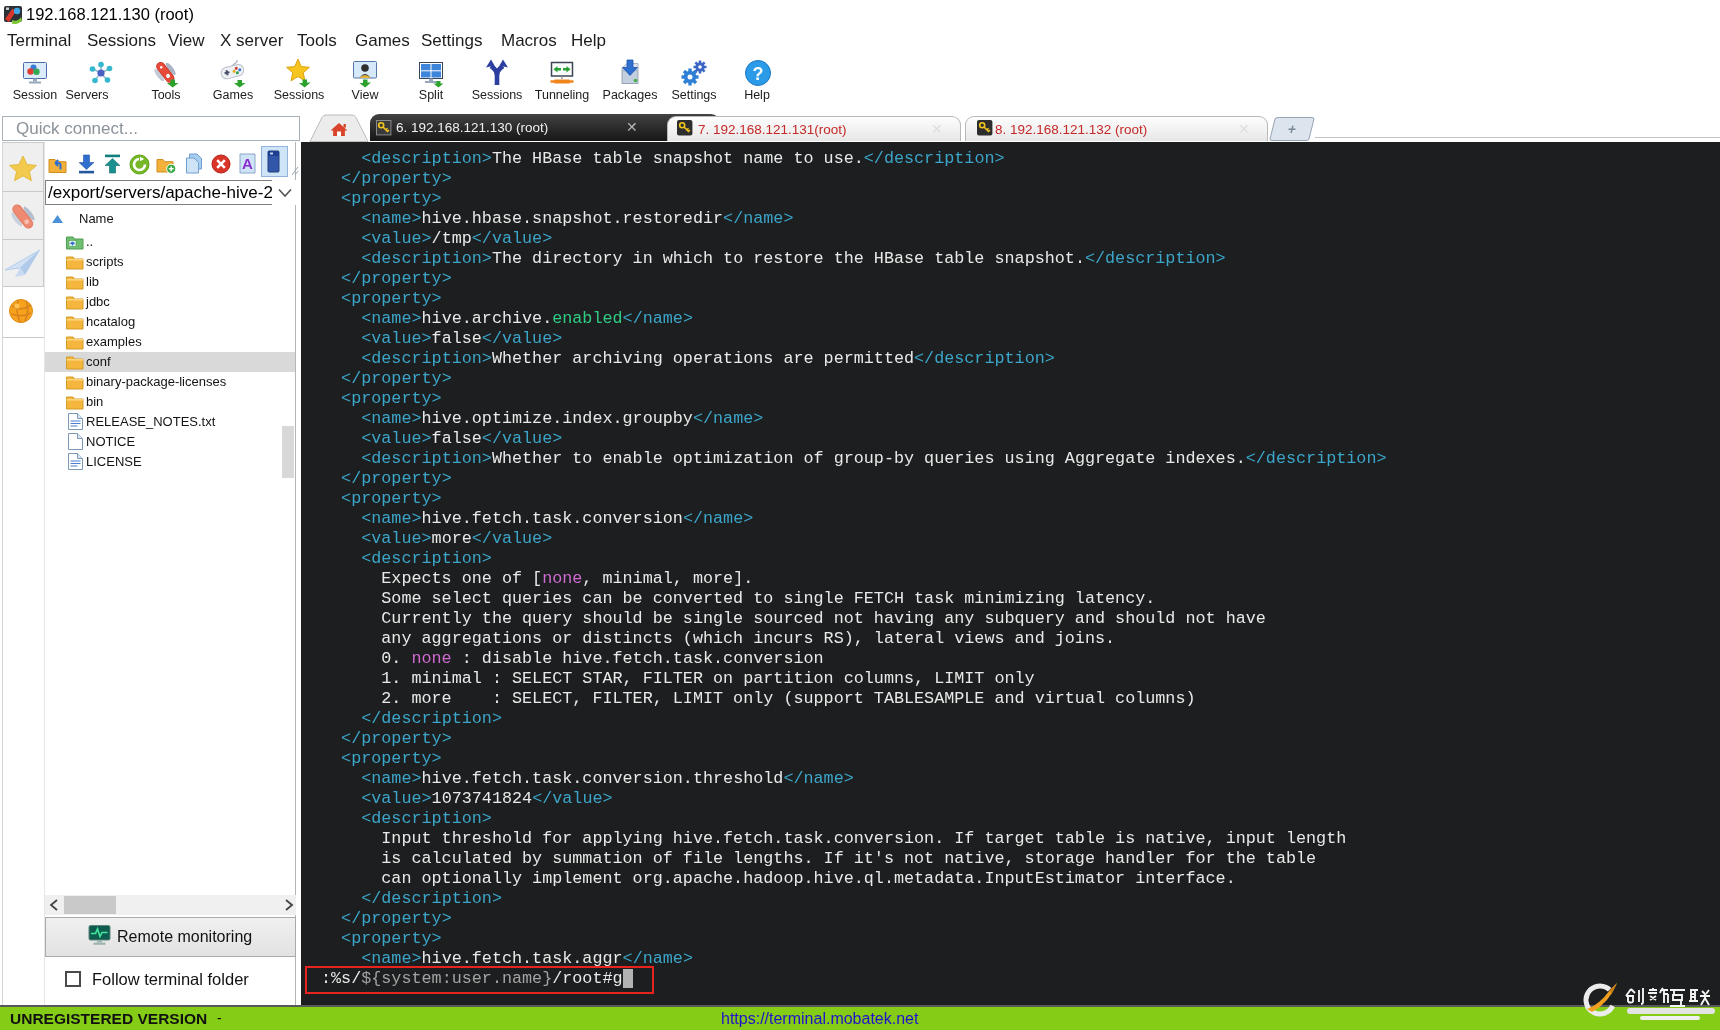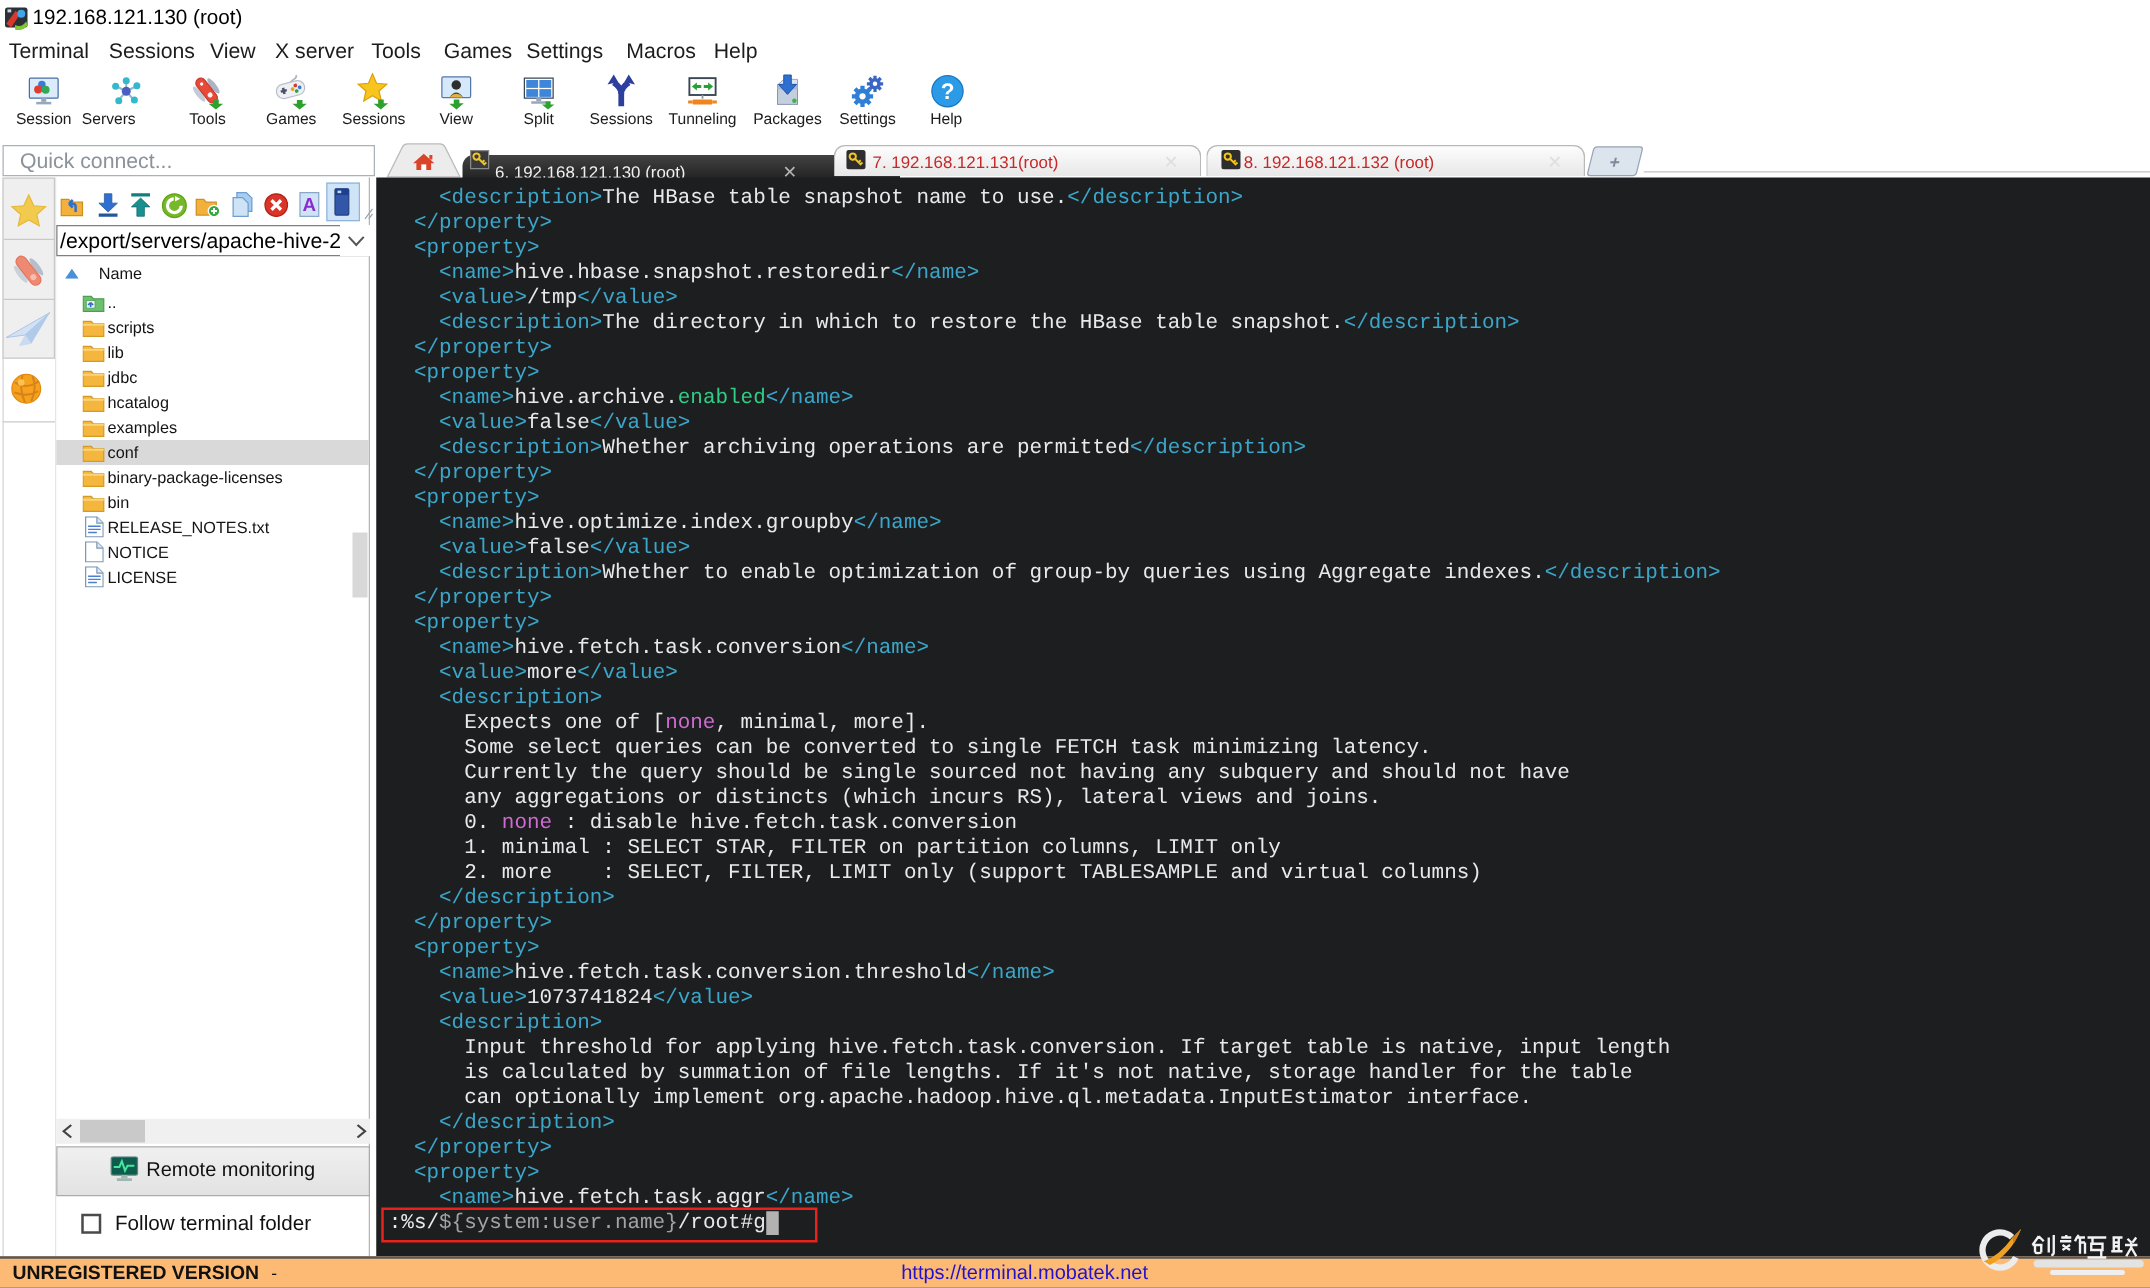--- a/index.html
+++ b/index.html
@@ -5,33 +5,33 @@
 body{position:relative;background:#fff;font-family:"Liberation Sans",sans-serif;color:#111}
 .abs{position:absolute}
 #title{position:absolute;left:26px;top:5px;font-size:16.5px;color:#000}
 .menu{position:absolute;top:31px;font-size:17px;color:#1c1c1c}
 .tlab{position:absolute;top:88px;font-size:12.5px;color:#1c1c1c;text-align:center;width:80px}
 .ticon{position:absolute;top:58px}
 #qc{position:absolute;left:2px;top:116px;width:298px;height:25px;border:1px solid #a9b1b9;background:#fff;color:#8b929a;font-size:17px;line-height:23px;padding-left:13px}
 .tab{position:absolute;top:116px;height:25px;border-radius:9px 9px 0 0;font-size:13.5px;line-height:25px}
 .tabL{background:linear-gradient(#fdfdfd,#e7e7e7);border:1px solid #b9b9b9;border-bottom:none;color:#c62828}
 .tabX{position:absolute;top:0;font-size:14px;color:#b9b9b9}
-#term{position:absolute;left:301px;top:142px;width:1419px;height:863px;background:#1d1e1f;color:#e9e9e9;font-family:"Liberation Mono",monospace;font-size:16.75px;line-height:20px;padding:7px 0 0 10px;white-space:pre}
+#term{position:absolute;left:301px;top:142px;width:1419px;height:863px;background:#1d1e1f;color:#e9e9e9;font-family:"Liberation Mono",monospace;font-size:16.75px;line-height:20px;padding:7px 0 0 20px;white-space:pre}
 #term .c{color:#3ba6c9}
 #term .g{color:#30cd85}
 #term .m{color:#cf6ad1}
 #term .y{color:#a3a3a3}
 #term .cur{background:#b2b2b2}
 #redbox{position:absolute;left:305px;top:966px;width:349px;height:28px;border:2px solid #e8231d}
 #strip{position:absolute;left:2px;top:142px;width:42px;height:863px;background:#fff}
 .scell{position:absolute;left:2px;width:42px;background:#efefef;border:1px solid #c9c9c9;border-top:none}
 #panel{position:absolute;left:44px;top:142px;width:252px;height:863px;background:#fff;border-right:1px solid #b5b5b5;border-left:1px solid #e6e6e6}
 .row{position:absolute;left:86px;font-size:13px;line-height:20px;color:#141414;width:200px}
 #path{position:absolute;left:45px;top:180px;width:251px;height:25px;border:1px solid #7f7f7f;background:#fff;font-size:17px;line-height:23px;color:#000;padding-left:2px;white-space:nowrap;overflow:hidden}
-#sb{position:absolute;left:0;top:1005px;width:1720px;height:25px;background:#fdba74;border-top:2px solid #585858;font-size:14px;line-height:23px}
+#sb{position:absolute;left:0;top:1005px;width:1720px;height:25px;background:#84cc16;border-top:2px solid #585858;font-size:14px;line-height:23px}
 #rmon{position:absolute;left:45px;top:917px;width:251px;height:40px;background:linear-gradient(#f0f0f0,#e2e2e2);border:1px solid #aaa;font-size:14px;color:#111}
 #hsc{position:absolute;left:45px;top:895px;width:251px;height:20px;background:#f0f0f0}
 </style></head>
 <body>
 
 <svg class="abs" style="left:3px;top:4px" width="20" height="20" viewBox="0 0 20 20">
     <rect x="1" y="2" width="18" height="16" rx="2" fill="#2b3136"></rect>
     <path d="M2 15 L9.5 4.5 l3.2 3.2 L6 18 Z" fill="#d8372b"></path>
     <circle cx="14" cy="7" r="3.2" fill="#3fa6e8"></circle>
     <path d="M9 16 q5.5 2.5 9-3 l1 3.5 q-4.5 5-10 3 Z" fill="#7cc832"></path>
@@ -164,21 +164,21 @@
     <text x="15" y="21.5" font-size="18" font-weight="bold" fill="#fff" text-anchor="middle" font-family="Liberation Sans,sans-serif">?</text>
   </svg>
 
 <div id="qc">Quick connect...</div>
 <svg class="abs" style="left:306px;top:114px" width="66" height="28" viewBox="0 0 66 28">
     <path d="M4 27.5 L16 3.5 Q17.2 1 20 1 H46 Q48.8 1 50 3.5 L62 27.5 Z" fill="#ececec" stroke="#bcbcbc"></path>
     <path d="M33 9 24.5 16.5 h2.6 v5.5 h11.8 v-5.5 h2.6 Z" fill="#d8452a"></path>
     <rect x="31" y="17.5" width="4" height="4.5" fill="#fff"></rect>
     <rect x="37.5" y="10" width="2.4" height="3.6" fill="#d8452a"></rect>
   </svg>
-<div class="tab" style="left:370px;top:124px;height:27px;line-height:27px;width:350px;background:linear-gradient(#424242,#161616);color:#f0f0f0">
+<div class="tab" style="left:370px;top:114px;height:27px;line-height:27px;width:350px;background:linear-gradient(#424242,#161616);color:#f0f0f0">
   <span style="position:absolute;left:26px">6. 192.168.121.130 (root)</span>
   <span class="tabX" style="left:256px;color:#b5b5b5">✕</span>
 </div>
 <div class="tab tabL" style="left:667px;width:294px">
   <span style="position:absolute;left:30px">7. 192.168.121.131(root)</span>
   <span class="tabX" style="left:263px;color:#dedede">✕</span>
 </div>
 <div class="tab tabL" style="left:965px;width:303px">
   <span style="position:absolute;left:29px">8. 192.168.121.132 (root)</span>
   <span class="tabX" style="left:272px;color:#dedede">✕</span>

